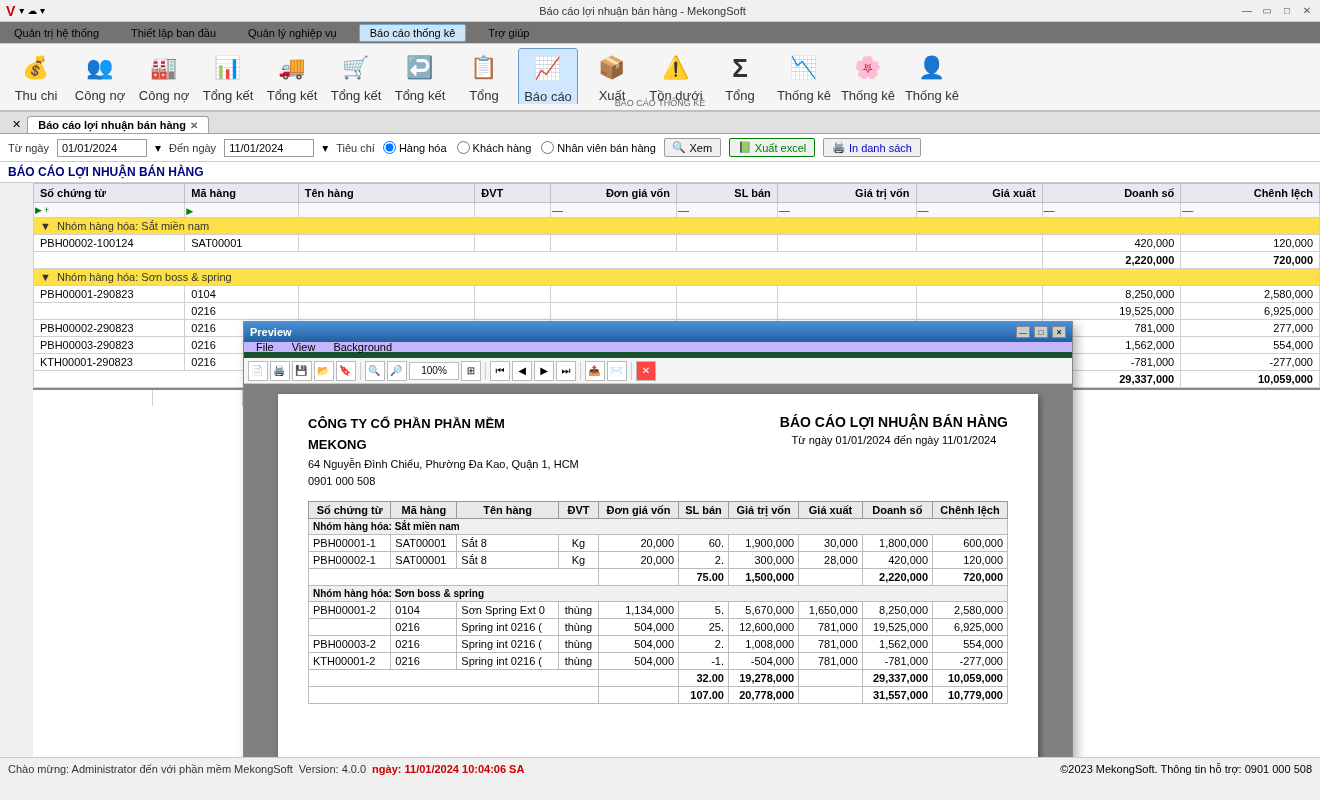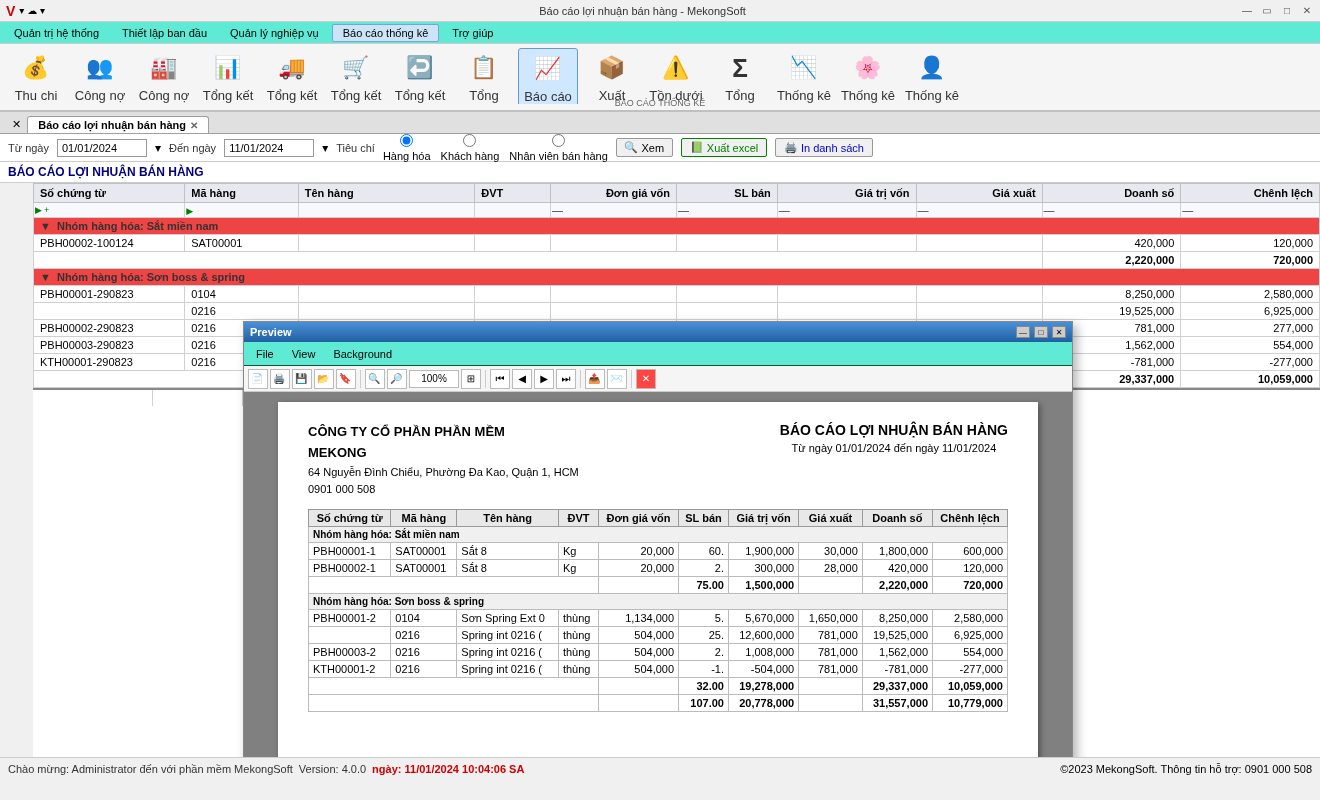--- a/index.html
+++ b/index.html
@@ -16,26 +16,26 @@
       justify-content: space-between;
     }
     .title-bar-left { display: flex; align-items: center; gap: 4px; }
     .title-bar-center { font-size: 11px; color: #333; }
     .title-bar-right { display: flex; gap: 6px; font-size: 12px; color: #555; cursor: pointer; }
     .win-btn { width: 14px; height: 14px; display: inline-flex; align-items: center; justify-content: center; font-size: 10px; }
 
     
     .menu-bar {
       height: 22px;
-      background: #5eead4;
+      background: #737373;
       display: flex;
       align-items: center;
       padding: 0 4px;
       border-bottom: 1px solid #ccc;
-      gap: 3px;
+      gap: 12px;
     }
     .menu-item {
       padding: 2px 10px;
       cursor: pointer;
       font-size: 11px;
       border-radius: 2px;
     }
     .menu-item.active { background: #cce4f7; border: 1px solid #6fa8d0; }
     .toolbar-btn {
       display: flex;
@@ -101,21 +101,21 @@
     }
     .filter-label { font-size: 11px; color: #333; }
     .filter-input {
       border: 1px solid #999;
       padding: 1px 4px;
       font-size: 11px;
       width: 90px;
       height: 18px;
     }
     .radio-group { display: flex; align-items: center; gap: 10px; }
-    .radio-item { display: flex; align-items: center; gap: 3px; font-size: 11px; flex-direction: column; }
+    .radio-item { display: flex; align-items: center; gap: 3px; font-size: 11px; }
     .filter-btn {
       display: flex;
       align-items: center;
       gap: 3px;
       padding: 2px 8px;
       border: 1px solid #999;
       background: #f0f0f0;
       cursor: pointer;
       font-size: 11px;
       border-radius: 2px;
@@ -146,22 +146,22 @@
       text-align: left;
       font-weight: bold;
       white-space: nowrap;
     }
     .data-table td {
       border: 1px solid #d0d0d0;
       padding: 2px 6px;
       white-space: nowrap;
     }
     .data-table .group-row td {
-      background: #ef4444;
-      font-weight: bold;
+      background: #fde047;
+      font-weight: normal;
       color: #333;
     }
     .data-table .number { text-align: right; }
     .data-table .bold-row td { font-weight: bold; }
     .expand-icon { cursor: pointer; margin-right: 3px; }
 
     
     .filter-row td { background: #f8f8ff; padding: 1px; }
 
     
@@ -184,26 +184,26 @@
       display: flex;
       align-items: center;
       padding: 0 6px;
       justify-content: space-between;
     }
     .preview-title { color: #fff; font-size: 11px; font-weight: bold; }
     .preview-win-btns { display: flex; gap: 4px; }
     .preview-win-btn { width: 14px; height: 12px; background: #ccc; border: 1px solid #888; font-size: 8px; display: flex; align-items: center; justify-content: center; cursor: pointer; }
 
     .preview-menubar {
-      height: 24px;
-      background: #5eead4;
+      height: 16px;
+      background: #c4b5fd;
       display: flex;
       align-items: center;
       padding: 0 4px;
-      border-bottom: 1px solid #14532d;
+      border-bottom: 6px solid #14532d;
       gap: 2px;
     }
     .preview-menu-item { padding: 1px 8px; font-size: 11px; cursor: pointer; }
 
     .preview-toolbar {
       height: 26px;
       background: #f5f5f5;
       display: flex;
       align-items: center;
       padding: 0 4px;
@@ -261,21 +261,21 @@
       border: 1px solid #999;
       padding: 2px 4px;
       text-align: center;
       font-weight: bold;
     }
     .report-table td {
       border: 1px solid #bbb;
       padding: 2px 4px;
     }
     .report-table .r-number { text-align: right; }
-    .report-table .r-center { }
+    .report-table .r-center { text-align: center; }
     .report-group td { background: #f0f0f0; font-weight: bold; font-size: 10px; }
     .report-total td { font-weight: bold; }
 
     
     .status-bar {
       height: 22px;
       background: #f0f0f0;
       border-top: 1px solid #ccc;
       display: flex;
       align-items: center;

